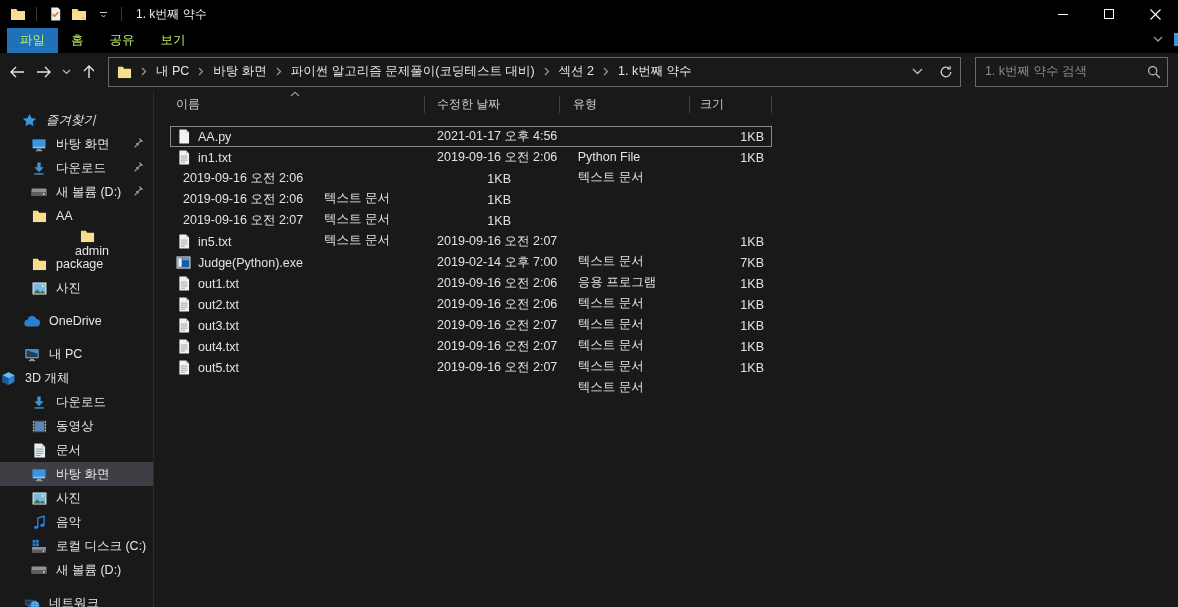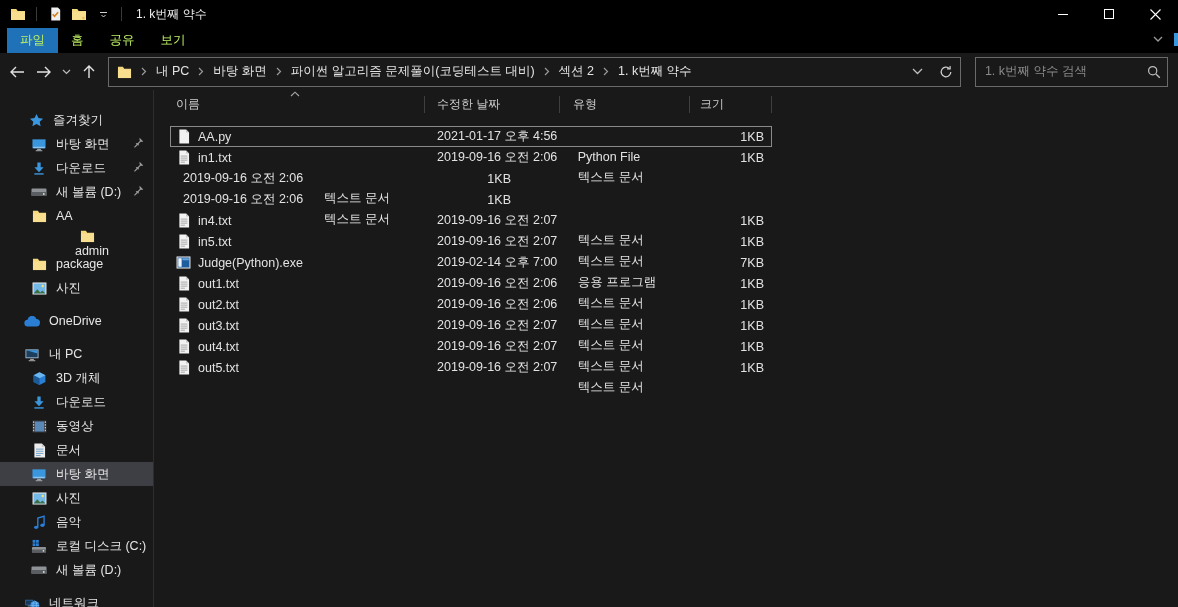--- a/index.html
+++ b/index.html
@@ -225,21 +225,21 @@
       <svg width="14" height="14" viewBox="0 0 16 16">
           <circle cx="6.5" cy="6.5" r="4.7" stroke="#bdbdbd" stroke-width="1.4" fill="none"></circle>
           <path d="M10.2 10.2L14.6 14.6" stroke="#bdbdbd" stroke-width="1.5"></path>
         </svg>
     </span>
   </div>
 </div>
 
 <div class="bodyrow">
   <div class="sidebar" id="sidebar-tree">
-      <div class="side-item" style="padding-left: 28px;">
+      <div class="side-item" style="padding-left: 21px; font-style: italic;">
         <span class="sicon">
           <svg width="15" height="15" viewBox="0 0 16 16">
             <path d="M8 1l2.1 4.4 4.9.6-3.6 3.3 1 4.8L8 11.7 3.6 14.1l1-4.8L1 6l4.9-.6z" fill="#3a96dd"></path>
           </svg>
         </span>
         <span class="slabel">즐겨찾기</span>
       </div>
       <div class="side-item" style="padding-left: 31px;">
         <span class="sicon">
           <svg width="16" height="15" viewBox="0 0 16 16">
@@ -342,21 +342,21 @@
           <svg width="16" height="15" viewBox="0 0 16 16">
             <rect x="1" y="2.5" width="14" height="9.5" fill="#9fb6c8"></rect>
             <rect x="2" y="3.5" width="12" height="7.5" fill="#1c3f5e"></rect>
             <path d="M2 3.5h12v3.5z" fill="#3a96dd"></path>
             <rect x="6" y="12.6" width="4" height="1.4" fill="#9aa0a6"></rect>
             <rect x="4.5" y="14" width="7" height="1.2" fill="#9aa0a6"></rect>
           </svg>
         </span>
         <span class="slabel">내 PC</span>
       </div>
-      <div class="side-item" style="padding-left: 31px;">
+      <div class="side-item" style="">
         <span class="sicon">
           <svg width="15" height="15" viewBox="0 0 16 16">
             <path d="M8 1.2L14.3 4.4v7.2L8 14.8 1.7 11.6V4.4z" fill="#2a7fd4"></path>
             <path d="M8 1.2l6.3 3.2L8 7.6 1.7 4.4z" fill="#6cb6ef"></path>
             <path d="M8 7.6v7.2l-6.3-3.2V4.4z" fill="#1b5a96"></path>
           </svg>
         </span>
         <span class="slabel">3D 개체</span>
       </div>
       <div class="side-item" style="padding-left: 31px;">
@@ -519,33 +519,20 @@
             <div class="fcell c1">2019-09-16 오전 2:06</div>
             <div class="fcell c2">텍스트 문서</div>
             <div class="fcell c3">1KB</div>
           </div>
           <div class="frow">
             <div class="fcell c1">2019-09-16 오전 2:06</div>
             <div class="fcell c2">텍스트 문서</div>
             <div class="fcell c3">1KB</div>
           </div>
           <div class="frow">
-            <div class="fcell c0">
-              <span class="ficon">
-                <svg width="12" height="15" viewBox="0 0 13 16">
-                  <path d="M1.5 0.5h7.2L12 3.8v11.7H1.5z" fill="#f2f2f2"></path>
-                  <path d="M8.7 0.5L12 3.8H8.7z" fill="#c6c6c6"></path>
-                  <rect x="3" y="6" width="7.2" height="0.9" fill="#9a9a9a"></rect>
-                  <rect x="3" y="8.2" width="7.2" height="0.9" fill="#9a9a9a"></rect>
-                  <rect x="3" y="10.4" width="7.2" height="0.9" fill="#9a9a9a"></rect>
-                  <rect x="3" y="12.6" width="4.5" height="0.9" fill="#9a9a9a"></rect>
-                </svg>
-              </span>
-              <span>in4.txt</span>
-            </div>
             <div class="fcell c1">2019-09-16 오전 2:07</div>
             <div class="fcell c2">텍스트 문서</div>
             <div class="fcell c3">1KB</div>
           </div>
           <div class="frow">
             <div class="fcell c0">
               <span class="ficon">
                 <svg width="12" height="15" viewBox="0 0 13 16">
                   <path d="M1.5 0.5h7.2L12 3.8v11.7H1.5z" fill="#f2f2f2"></path>
                   <path d="M8.7 0.5L12 3.8H8.7z" fill="#c6c6c6"></path>

